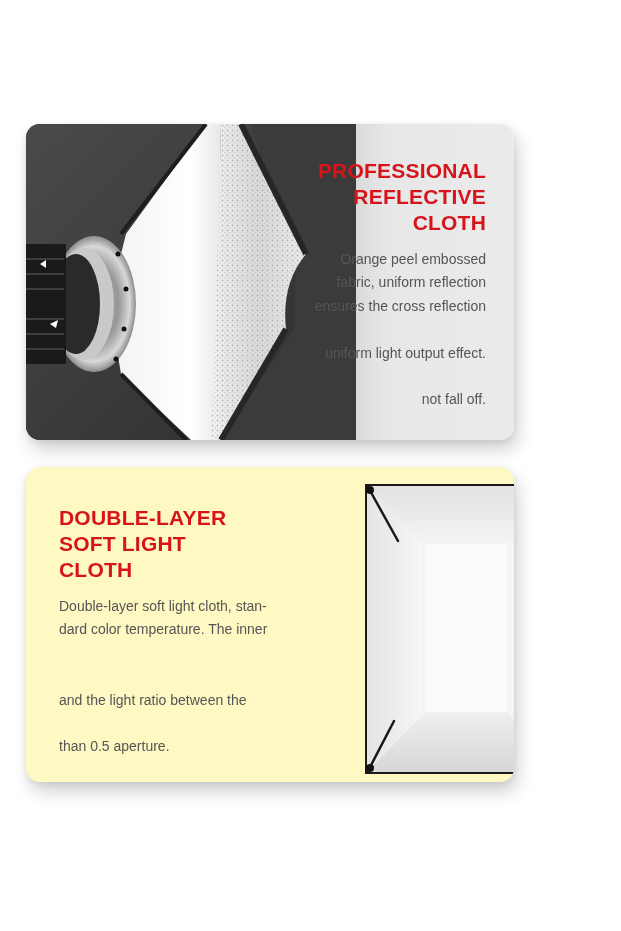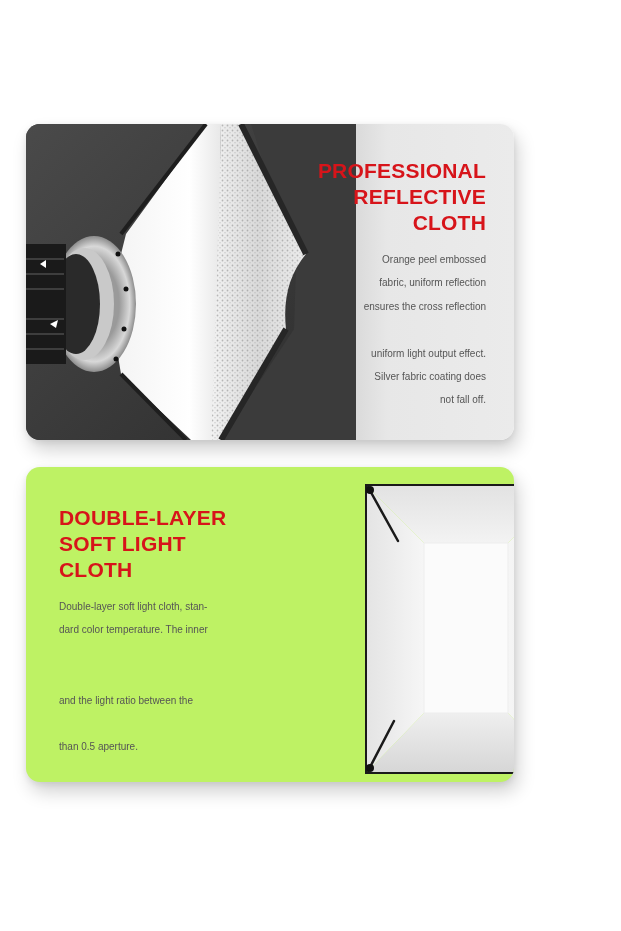--- a/index.html
+++ b/index.html
@@ -19,26 +19,26 @@
   }
   #card1 .photo { position: absolute; left: 0; top: 0; width: 330px; height: 316px; }
   #card1 .text-block {
     position: absolute; right: 28px; top: 34px; width: 220px; text-align: right;
   }
   .headline {
     color: #d7141a; font-weight: bold; font-size: 21px; line-height: 26px;
     margin: 0; letter-spacing: 0.2px;
   }
   .body-text {
-    color: #555555; font-size: 10px; line-height: 23.4px; margin: 12px 0 0 0;
+    color: #555555; font-size: 14px; line-height: 23.4px; margin: 12px 0 0 0;
   }
   #card1 .body-text { margin-top: 12px; }
   
   #card2 {
-    top: 467px; height: 315px; background: #bef264;
+    top: 467px; height: 315px; background: #fef9c3;
   }
   #card2 .text-block {
     position: absolute; left: 33px; top: 38px; width: 240px; text-align: left;
   }
   #card2 .body-text { margin-top: 12px; }
   #card2 .photo { position: absolute; left: 338px; top: 16px; width: 204px; height: 292px; }
 </style>
 </head>
 <body>
 
@@ -110,21 +110,21 @@
       <span>PROFESSIONAL</span><br>
       <span>REFLECTIVE</span><br>
       <span>CLOTH</span>
     </h2>
     <p class="body-text">
       <span>Orange peel embossed</span><br>
       <span>fabric, uniform reflection</span><br>
       <span>ensures the cross reflection</span><br>
       <br>
       <span>uniform light output effect.</span><br>
-      <span>Silver fabric coating does</span><br>
+      <br>
       <span>not fall off.</span>
     </p>
   </div>
 </div>
 
 <div class="card" id="card2">
   <div class="text-block">
     <h2 class="headline">
       <span>DOUBLE-LAYER</span><br>
       <span>SOFT LIGHT</span><br>

